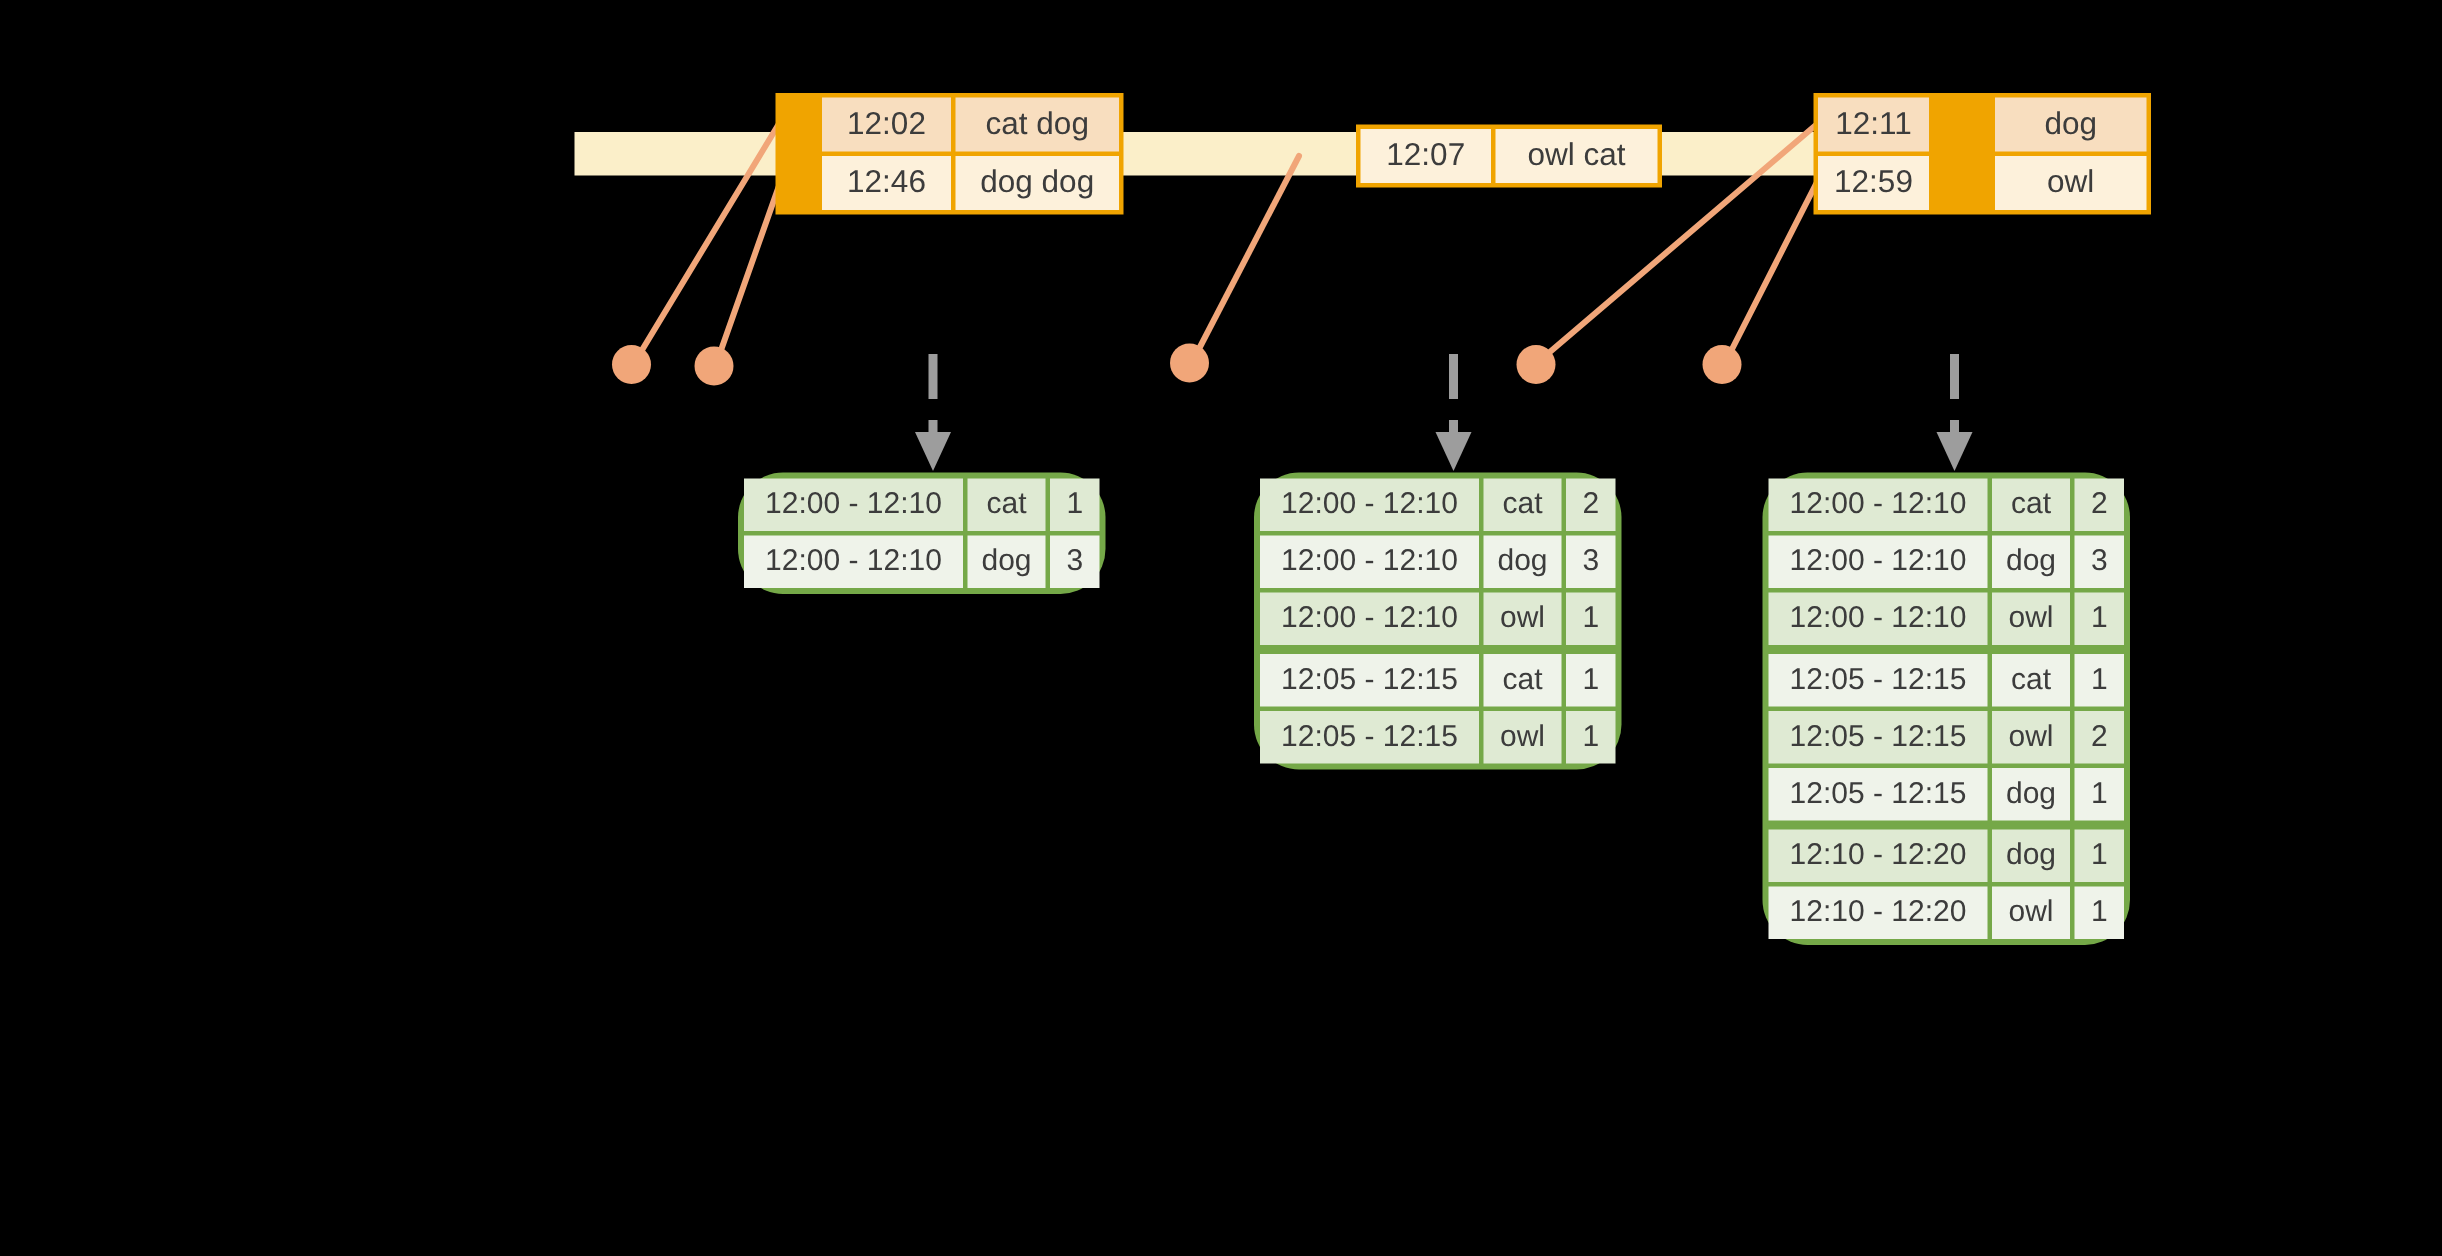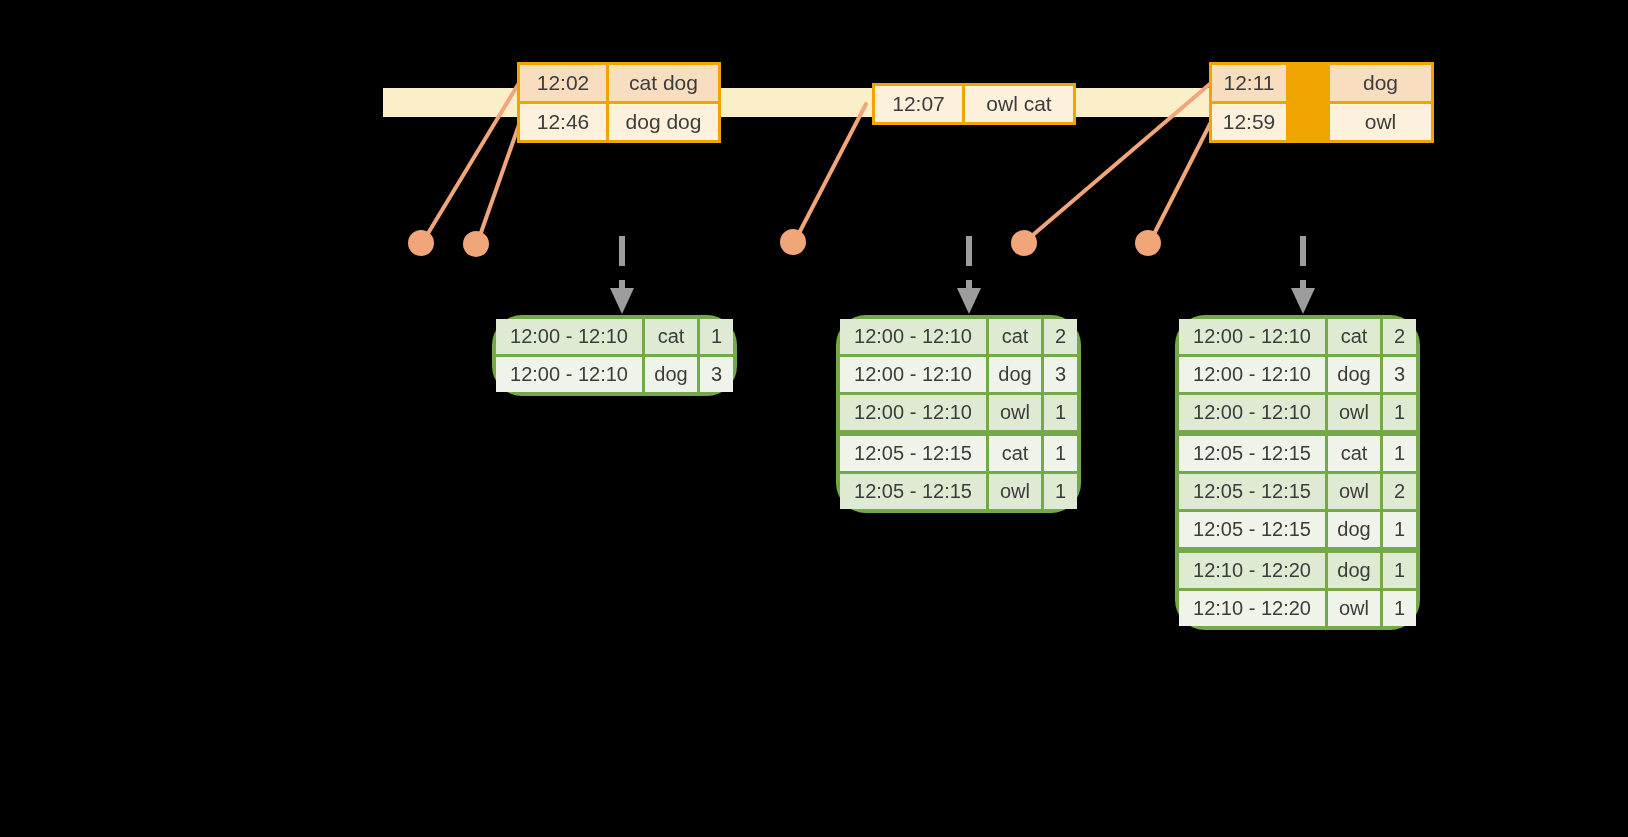--- a/index.html
+++ b/index.html
@@ -5,41 +5,41 @@
   html,body{margin:0;padding:0;background:#000;}
   body{width:1628px;height:837px;position:relative;overflow:hidden;
        font-family:"Liberation Sans","DejaVu Sans",sans-serif;}
   #canvas{position:absolute;left:0;top:0;width:1628px;height:837px;}
   svg.layer{position:absolute;left:0;top:0;}
 
   
   .etable{position:absolute;background:#F0A400;padding:3px;display:flex;
           flex-direction:column;row-gap:3px;z-index:3;}
   .erow{display:grid;column-gap:3px;}
-  .et1 .erow{grid-template-columns:86px 109px;}
+  .et1 .erow{grid-template-columns:86px 109px;margin-left:28px;}
   .et2 .erow{grid-template-columns:87px 108px;}
   .et3 .erow{grid-template-columns:74px 101px;gap:44px;}
   .ecell{height:36px;display:flex;align-items:center;justify-content:center;
          font-size:21px;color:#3C3C3C;white-space:nowrap;}
   .erow.peach .ecell{background:#F8DEBF;}
   .erow.cream .ecell{background:#FDF1DB;}
 
   
   .rtable{position:absolute;background:#75A848;padding:4px;display:flex;
           flex-direction:column;z-index:3;border-radius:30px;}
   .rrow{display:grid;grid-template-columns:146px 52px 33px;column-gap:3px;margin-top:3px;}
   .rrow:first-child{margin-top:0;}
   .rrow.group{margin-top:6px;}
   .rcell{height:35px;display:flex;align-items:center;justify-content:center;
          font-size:20px;color:#3C3C3C;white-space:nowrap;}
   .rrow:nth-child(odd) .rcell{background:#DFEAD3;}
   .rrow:nth-child(even) .rcell{background:#EFF3EA;}
 
   #t1{left:517px;top:62px;}
-  #t2{left:872px;top:83px;}
+  #t2{left:904px;top:83px;}
   #t3{left:1209px;top:62px;}
   #r1{left:492px;top:315px;}
   #r2{left:836px;top:315px;}
   #r3{left:1175px;top:315px;}
 </style>
 </head>
 <body>
 
 <div id="canvas">
 

